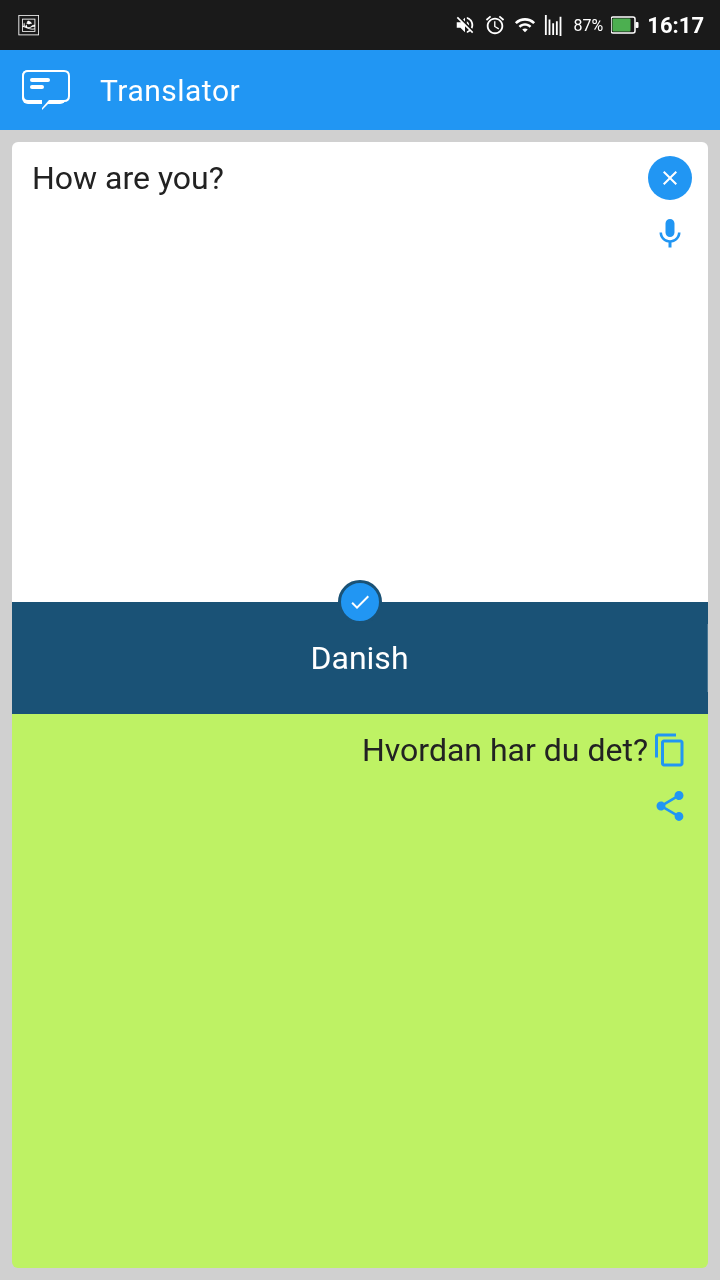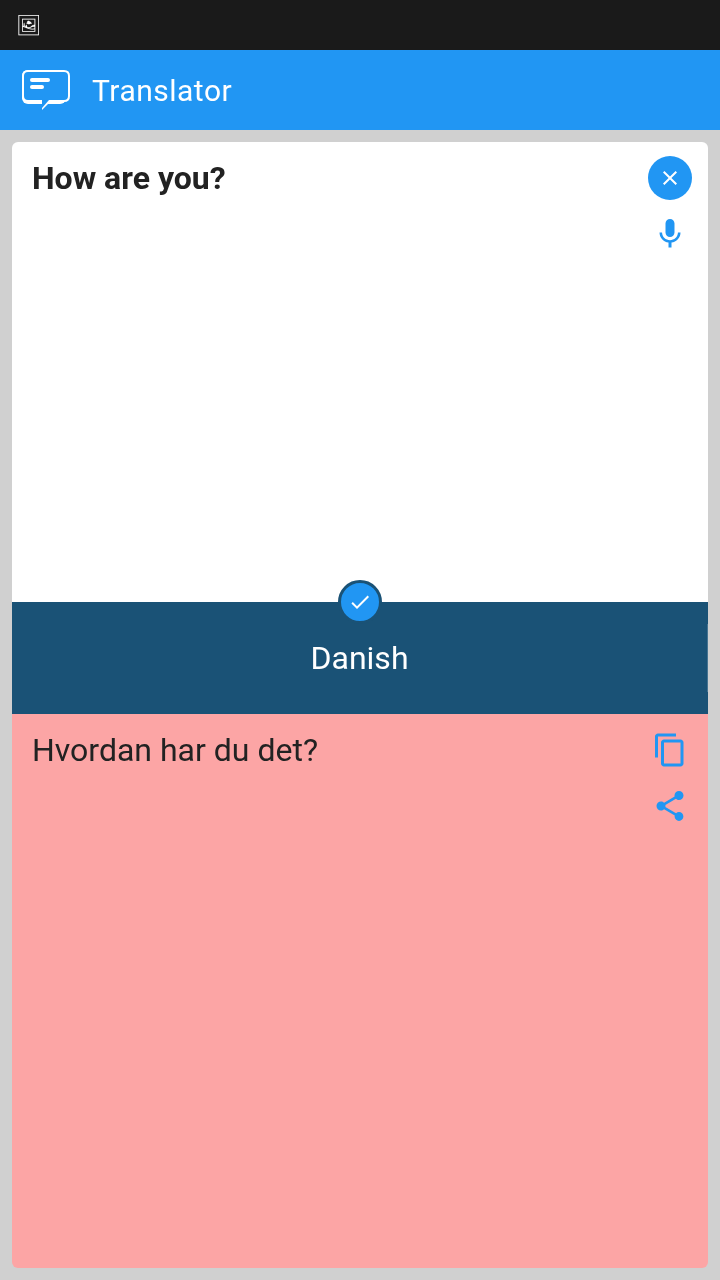--- a/index.html
+++ b/index.html
@@ -45,21 +45,21 @@
     }
 
     
     .app-bar {
       width: 100%;
       height: 80px;
       background: #2196F3;
       display: flex;
       align-items: center;
       padding: 0 20px;
-      gap: 20px;
+      gap: 28px;
     }
     .app-icon {
       width: 52px;
       height: 52px;
       background: transparent;
       display: flex;
       align-items: center;
       justify-content: center;
     }
     .app-icon svg {
@@ -90,21 +90,21 @@
       background: white;
       border-radius: 6px 6px 0 0;
       flex: 0 0 460px;
       position: relative;
       padding: 16px 60px 16px 20px;
       overflow: hidden;
     }
     .input-text {
       font-size: 32px;
       color: #222;
-      font-weight: bold;
+      font-weight: normal;
       line-height: 1.3;
     }
     .clear-btn {
       position: absolute;
       top: 14px;
       right: 16px;
       width: 44px;
       height: 44px;
       background: #2196F3;
       border-radius: 50%;
@@ -177,26 +177,27 @@
       fill: white;
     }
     .lang-divider {
       width: 1px;
       height: 60%;
       background: rgba(255,255,255,0.2);
     }
 
     
     .output-panel {
-      background: #fca5a5;
+      background: #bef264;
       border-radius: 0 0 6px 6px;
       flex: 1;
       position: relative;
       padding: 16px 60px 12px 20px;
       overflow: hidden;
+      text-align: right;
     }
     .output-text {
       font-size: 32px;
       color: #222;
       font-weight: normal;
       line-height: 1.3;
     }
     .copy-btn {
       position: absolute;
       top: 14px;
@@ -230,20 +231,46 @@
       fill: #2196F3;
     }
   </style>
 </head>
 <body>
 
 <div class="status-bar">
   <div class="status-bar-left">
 
     <span style="font-size:20px;">🖼</span>
+  </div>
+  <div class="status-bar-right">
+
+    <svg width="22" height="22" viewBox="0 0 24 24" fill="white">
+      <path d="M16.5 12c0-1.77-1.02-3.29-2.5-4.03v2.21l2.45 2.45c.03-.2.05-.41.05-.63zm2.5 0c0 .94-.2 1.82-.54 2.64l1.51 1.51C20.63 14.91 21 13.5 21 12c0-4.28-2.99-7.86-7-8.77v2.06c2.89.86 5 3.54 5 6.71zM4.27 3L3 4.27 7.73 9H3v6h4l5 5v-6.73l4.25 4.25c-.67.52-1.42.93-2.25 1.18v2.06c1.38-.31 2.63-.95 3.69-1.81L19.73 21 21 19.73l-9-9L4.27 3zM12 4L9.91 6.09 12 8.18V4z"></path>
+    </svg>
+
+    <svg width="22" height="22" viewBox="0 0 24 24" fill="white">
+      <path d="M22 5.72l-4.6-3.86-1.29 1.53 4.6 3.86L22 5.72zM7.88 3.39L6.6 1.86 2 5.71l1.29 1.53 4.59-3.85zM12.5 8H11v6l4.75 2.85.75-1.23-4-2.37V8zM12 4c-4.97 0-9 4.03-9 9s4.02 9 9 9c4.97 0 9-4.03 9-9s-4.03-9-9-9zm0 16c-3.87 0-7-3.13-7-7s3.13-7 7-7 7 3.13 7 7-3.13 7-7 7z"></path>
+    </svg>
+
+    <svg width="22" height="22" viewBox="0 0 24 24" fill="white">
+      <path d="M1 9l2 2c4.97-4.97 13.03-4.97 18 0l2-2C16.93 2.93 7.08 2.93 1 9zm8 8l3 3 3-3c-1.65-1.66-4.34-1.66-6 0zm-4-4l2 2c2.76-2.76 7.24-2.76 10 0l2-2C15.14 9.14 8.87 9.14 5 13z"></path>
+    </svg>
+
+    <svg width="22" height="22" viewBox="0 0 24 24" fill="white">
+      <path d="M1 1h2v22H1zm4 5h2v17H5zm4 4h2v13H9zm4-2h2v15h-2zm4-5h2v22h-2z"></path>
+    </svg>
+    <span class="battery-text">87%</span>
+
+    <svg width="28" height="18" viewBox="0 0 28 18" fill="none">
+      <rect x="0" y="1" width="24" height="16" rx="2" stroke="white" stroke-width="1.5"></rect>
+      <rect x="1.5" y="2.5" width="18" height="13" rx="1" fill="#4CAF50"></rect>
+      <rect x="24.5" y="6" width="3" height="6" rx="1" fill="white"></rect>
+    </svg>
+    <span class="status-time">16:17</span>
   </div>
 </div>
 
 <div class="app-bar">
   <div class="app-icon">
     <svg viewBox="0 0 52 52" fill="white">
       <rect x="2" y="6" width="44" height="34" rx="6" fill="white"></rect>
       <path d="M2 12 Q2 6 8 6 H44 Q50 6 50 12 V32 Q50 38 44 38 H30 L22 46 V38 H8 Q2 38 2 32 Z" fill="white"></path>
       <path d="M4 12 Q4 8 8 8 H44 Q48 8 48 12 V32 Q48 36 44 36 H29 L22 44 V36 H8 Q4 36 4 32 Z" fill="#2196F3"></path>
 

